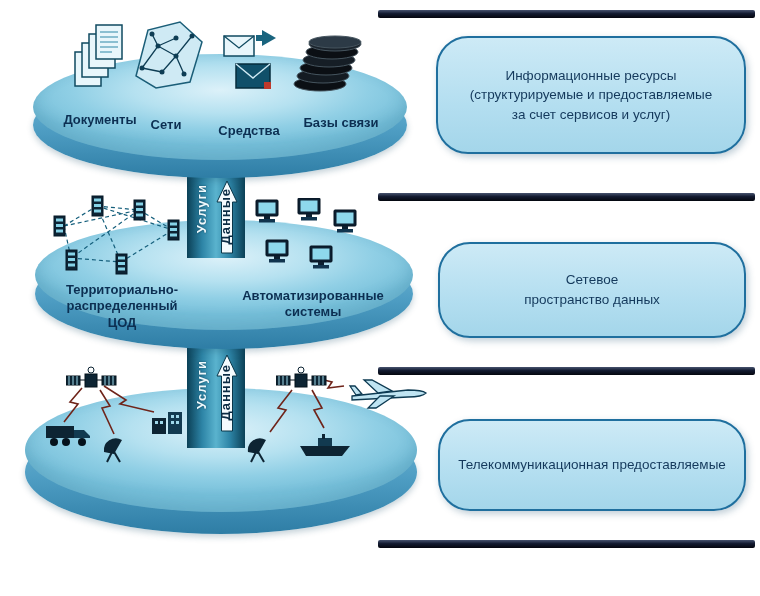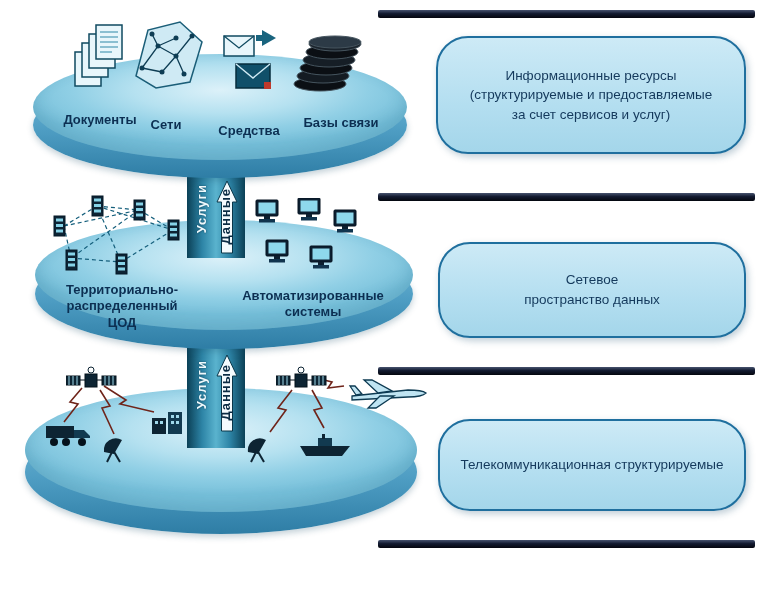--- a/index.html
+++ b/index.html
@@ -302,18 +302,18 @@
   <div class="bar" style="left:378px;top:193px"></div>
 
   <div class="callout" style="left:438px;top:242px;width:308px;height:96px">
     <span class="callout-text">Сетевое
 пространство данных</span>
   </div>
 
   <div class="bar" style="left:378px;top:367px"></div>
 
   <div class="callout" style="left:438px;top:419px;width:308px;height:92px">
-    <span class="callout-text">Телекоммуникационная структурируемые</span>
+    <span class="callout-text">Телекоммуникационная предоставляемые</span>
   </div>
 
   <div class="bar" style="left:378px;top:540px"></div>
 
 </div>
 
 </body></html>

